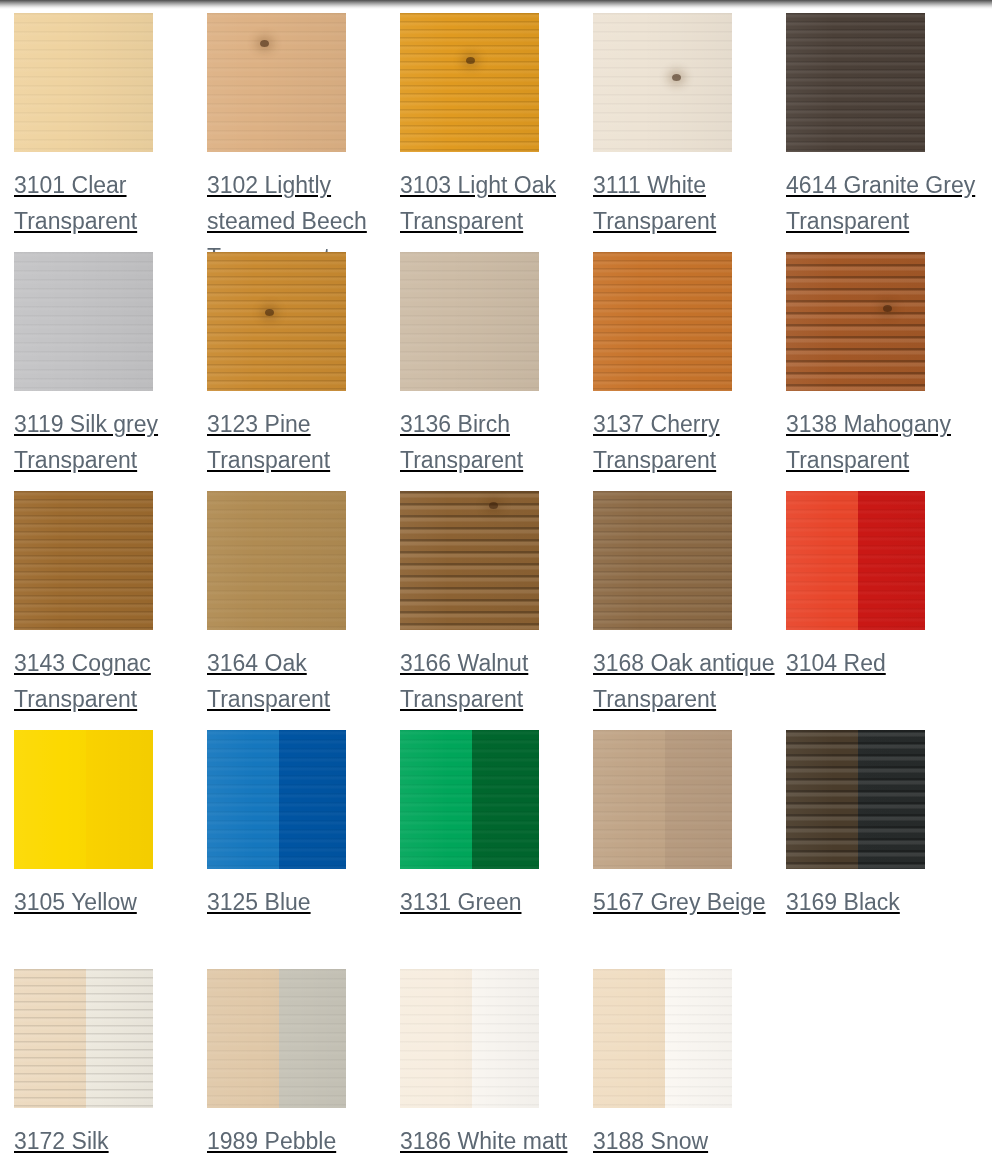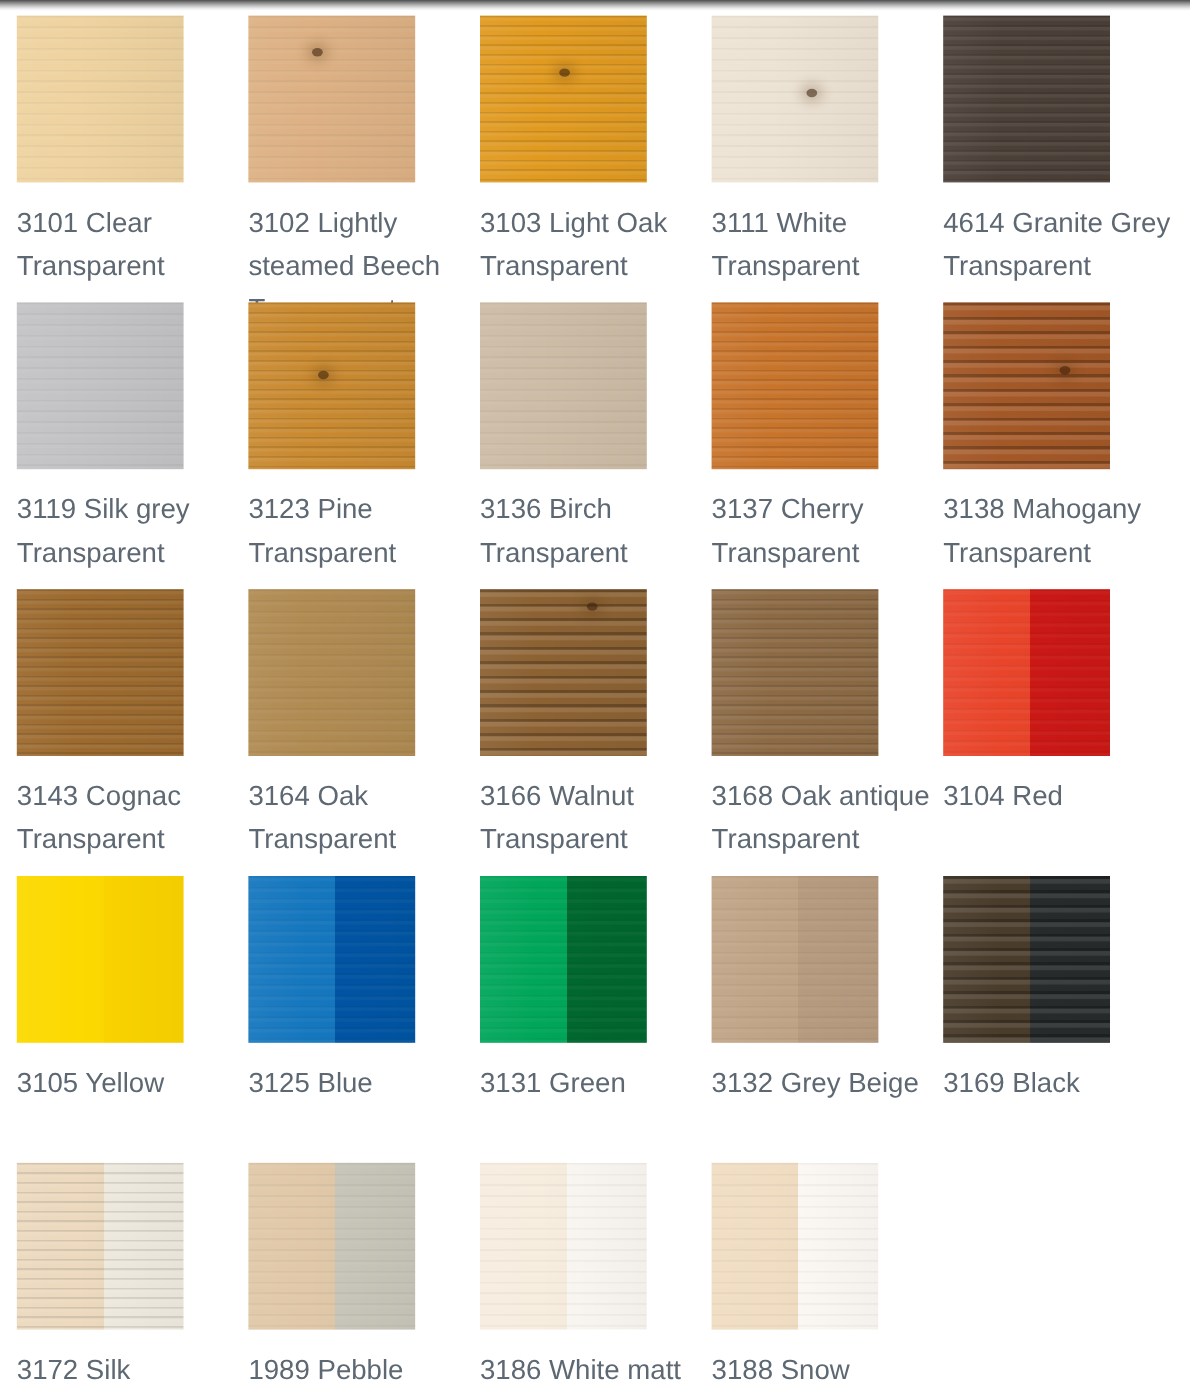--- a/index.html
+++ b/index.html
@@ -32,20 +32,21 @@
     display: grid;
     grid-template-columns: repeat(5, 193px);
     grid-auto-rows: 239px;
     column-gap: 0px;
     row-gap: 0px;
   }
 
   .swatch-card {
     width: 193px;
     position: relative;
+    text-decoration: underline;
   }
 
   .swatch-tile {
     width: 139px;
     height: 139px;
     position: relative;
     overflow: hidden;
     background: #ddd;
   }
 
@@ -236,21 +237,21 @@
         <div class="grain g-soft"></div>
         <div class="split" style="background: linear-gradient(to right, rgba(255, 255, 255, 0.05), rgba(0, 0, 0, 0) 35%, rgba(0, 0, 0, 0.035));"></div>
       </div>
       <div class="swatch-label">3131 Green</div>
     </div>
     <div class="swatch-card wide-label">
       <div class="swatch-tile" style="background: linear-gradient(to right, rgb(192, 164, 134) 0%, rgb(192, 164, 134) 52%, rgb(184, 156, 128) 52%, rgb(184, 156, 128) 100%);">
         <div class="grain g-soft"></div>
         <div class="split" style="background: linear-gradient(to right, rgba(255, 255, 255, 0.05), rgba(0, 0, 0, 0) 35%, rgba(0, 0, 0, 0.035));"></div>
       </div>
-      <div class="swatch-label">3132 Grey Beige</div>
+      <div class="swatch-label">5167 Grey Beige</div>
     </div>
     <div class="swatch-card">
       <div class="swatch-tile" style="background: linear-gradient(to right, rgb(75, 61, 44) 0%, rgb(75, 61, 44) 52%, rgb(40, 44, 44) 52%, rgb(40, 44, 44) 100%);">
         <div class="grain g-strong"></div>
         <div class="split" style="background: linear-gradient(to right, rgba(255, 255, 255, 0.05), rgba(0, 0, 0, 0) 35%, rgba(0, 0, 0, 0.035));"></div>
       </div>
       <div class="swatch-label">3169 Black</div>
     </div>
     <div class="swatch-card">
       <div class="swatch-tile" style="background: linear-gradient(to right, rgb(236, 217, 190) 0%, rgb(236, 217, 190) 52%, rgb(239, 235, 224) 52%, rgb(239, 235, 224) 100%);">

